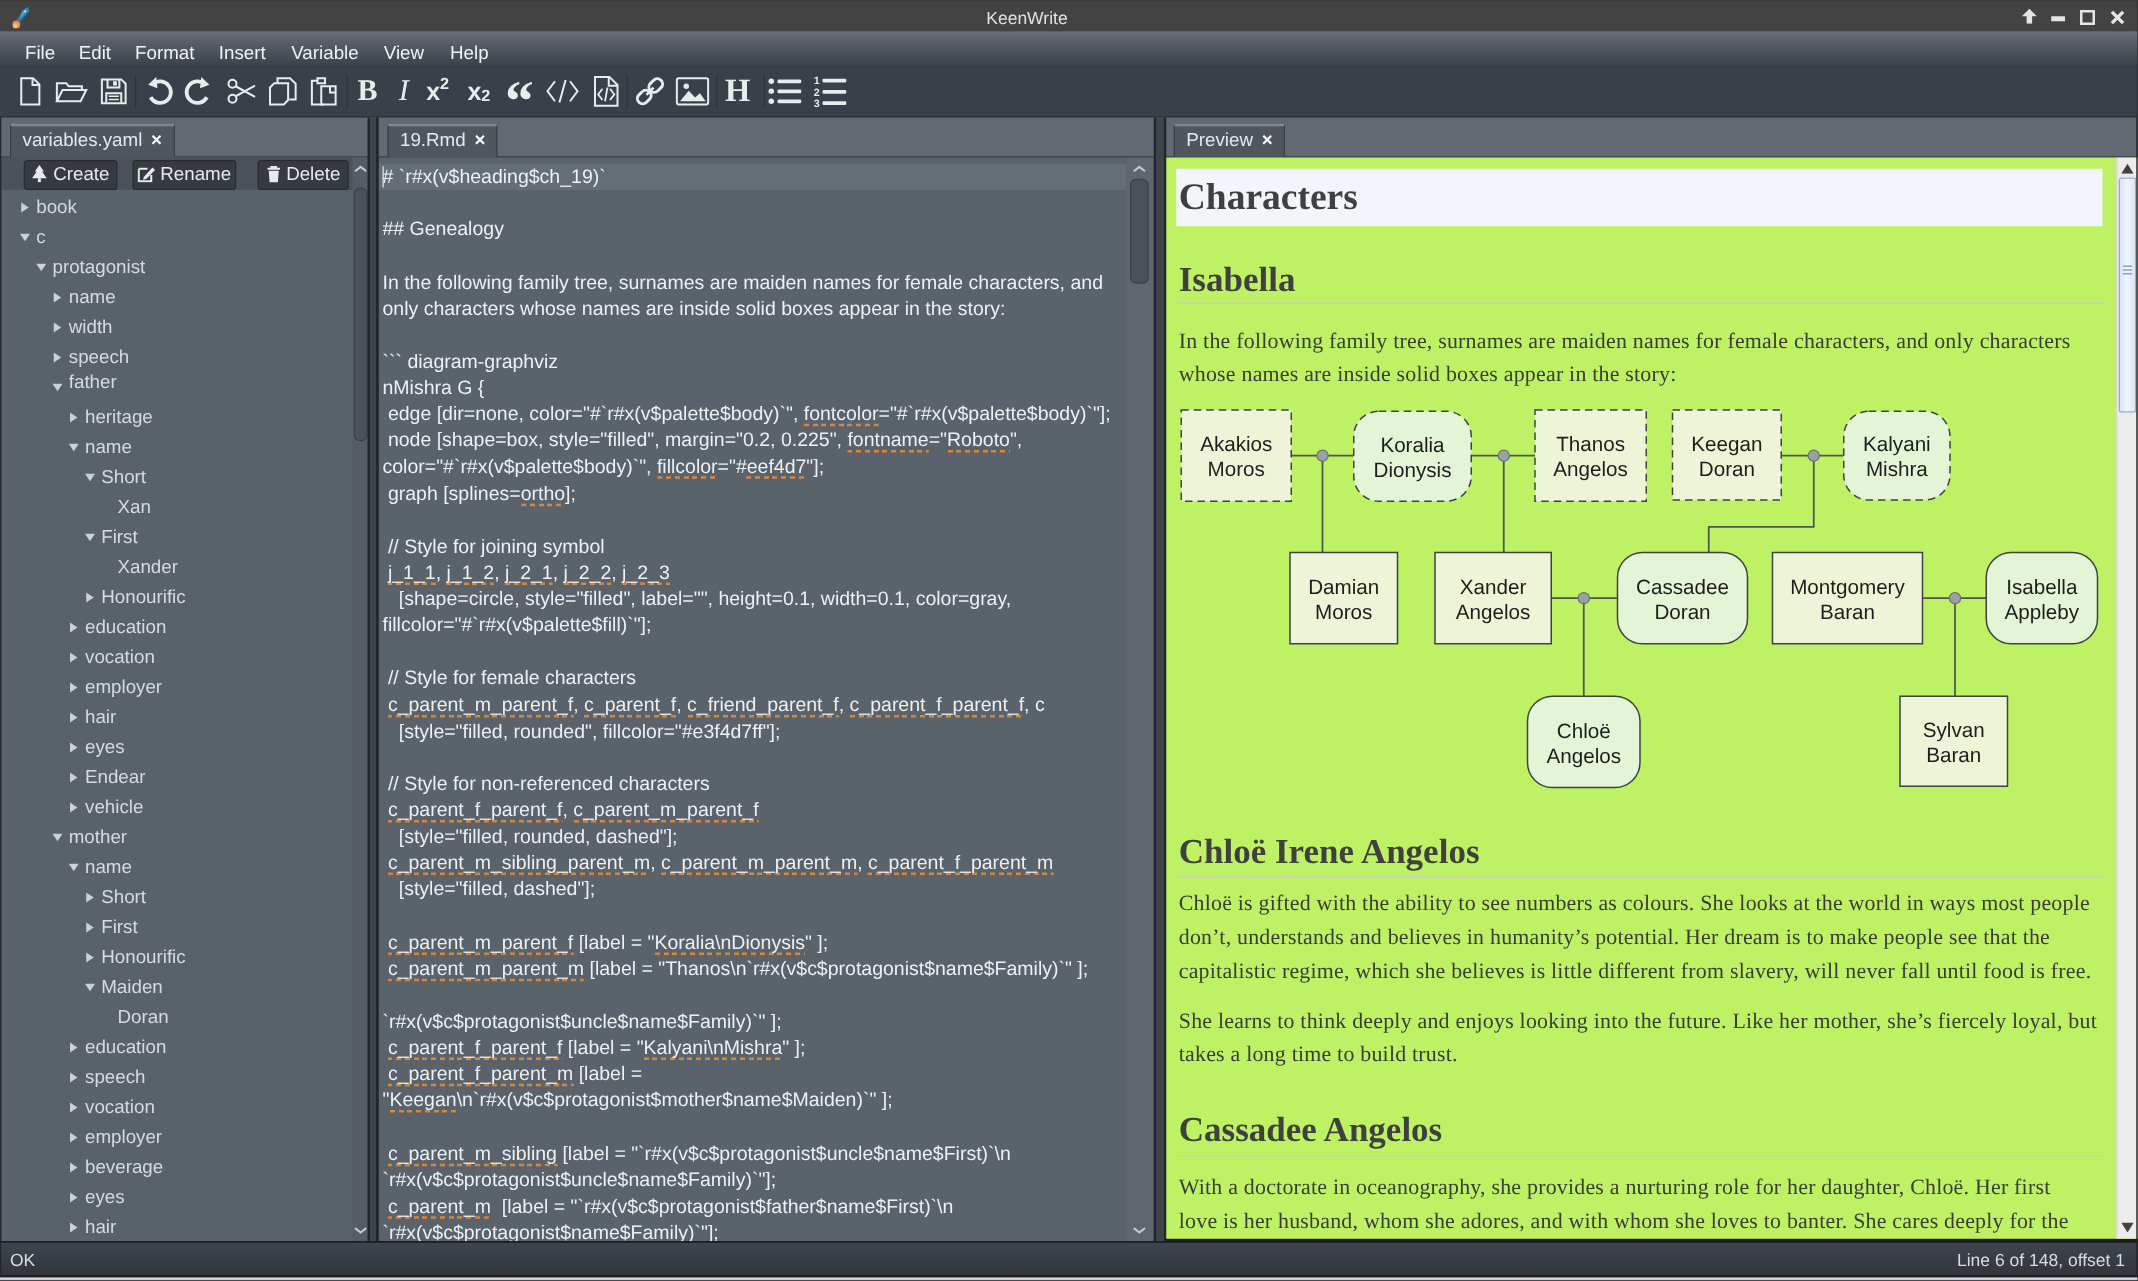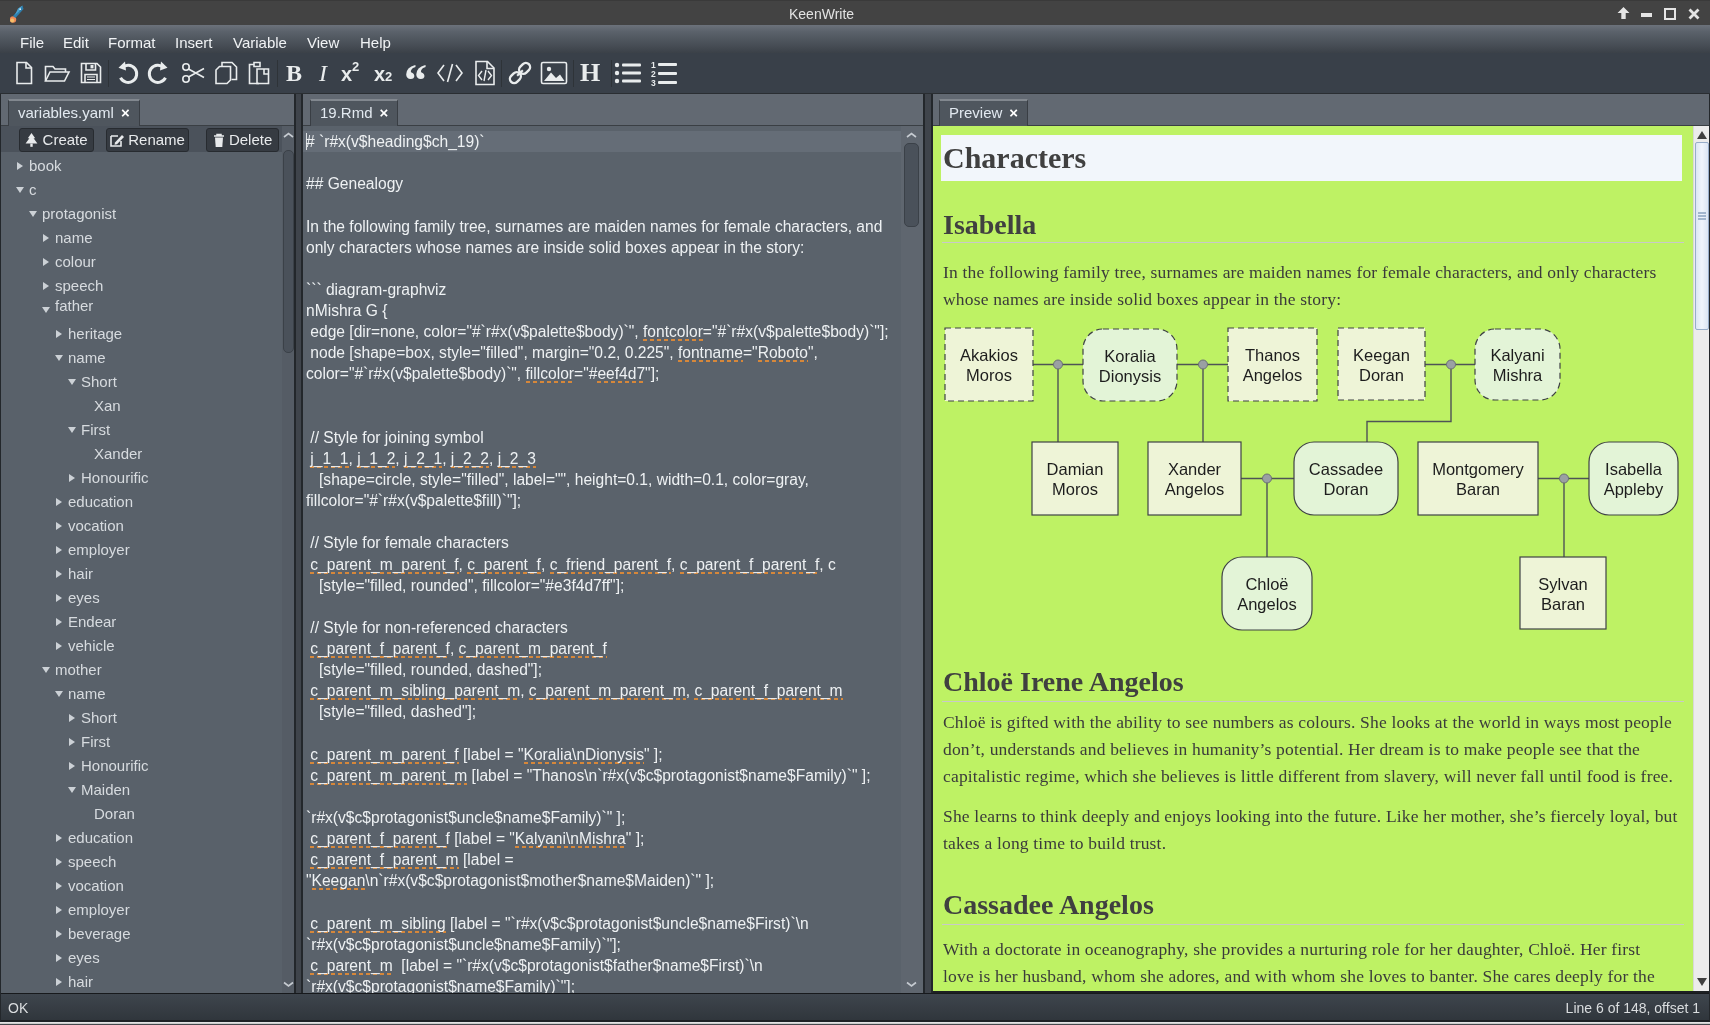--- a/index.html
+++ b/index.html
@@ -214,21 +214,21 @@
         <svg width="8" height="10" viewBox="0 0 8 10">
           <path d="M1 1 L7 5 L1 9 Z" fill="#ccd1d6"></path>
         </svg>
       </div>
       <div class="trow" style="left:54px;top:100px">name</div>
 <div class="tar" style="left:41px;top:124px">
         <svg width="8" height="10" viewBox="0 0 8 10">
           <path d="M1 1 L7 5 L1 9 Z" fill="#ccd1d6"></path>
         </svg>
       </div>
-      <div class="trow" style="left:54px;top:124px">colour</div>
+      <div class="trow" style="left:54px;top:124px">width</div>
 <div class="tar" style="left:41px;top:148px">
         <svg width="8" height="10" viewBox="0 0 8 10">
           <path d="M1 1 L7 5 L1 9 Z" fill="#ccd1d6"></path>
         </svg>
       </div>
       <div class="trow" style="left:54px;top:148px">speech</div>
 <div class="tar" style="left:40px;top:172px">
         <svg width="10" height="8" viewBox="0 0 10 8">
           <path d="M1 1 L9 1 L5 7 Z" fill="#ccd1d6"></path>
         </svg>
@@ -403,20 +403,21 @@
     <div style="position:absolute;left:0;top:0;width:598px;height:867px">
 <div class="eline" style="top:5px"># `r#x(v$heading$ch_19)`</div>
 <div class="eline" style="top:47px">## Genealogy</div>
 <div class="eline" style="top:90px">In the following family tree, surnames are maiden names for female characters, and</div>
 <div class="eline" style="top:111px">only characters whose names are inside solid boxes appear in the story:</div>
 <div class="eline" style="top:153px">``` diagram-graphviz</div>
 <div class="eline" style="top:174px">nMishra G {</div>
 <div class="eline" style="top:195px">&nbsp;edge [dir=none, color="#`r#x(v$palette$body)`", <span class="sp">fontcolor</span>="#`r#x(v$palette$body)`"];</div>
 <div class="eline" style="top:216px">&nbsp;node [shape=box, style="filled", margin="0.2, 0.225", <span class="sp">fontname</span>="<span class="sp">Roboto</span>",</div>
 <div class="eline" style="top:237px">color="#`r#x(v$palette$body)`", <span class="sp">fillcolor</span>="#<span class="sp">eef4d7</span>"];</div>
+<div class="eline" style="top:259px">&nbsp;graph [splines=<span class="sp">ortho</span>];</div>
 <div class="eline" style="top:301px">&nbsp;// Style for joining symbol</div>
 <div class="eline" style="top:322px">&nbsp;<span class="sp">j_1_1</span>, <span class="sp">j_1_2</span>, <span class="sp">j_2_1</span>, <span class="sp">j_2_2</span>, <span class="sp">j_2_3</span></div>
 <div class="eline" style="top:343px">&nbsp;&nbsp;&nbsp;[shape=circle, style="filled", label="", height=0.1, width=0.1, color=gray,</div>
 <div class="eline" style="top:364px">fillcolor="#`r#x(v$palette$fill)`"];</div>
 <div class="eline" style="top:406px">&nbsp;// Style for female characters</div>
 <div class="eline" style="top:428px">&nbsp;<span class="sp">c_parent_m_parent_f</span>, <span class="sp">c_parent_f</span>, <span class="sp">c_friend_parent_f</span>, <span class="sp">c_parent_f_parent_f</span>, c</div>
 <div class="eline" style="top:449px">&nbsp;&nbsp;&nbsp;[style="filled, rounded", fillcolor="#e3f4d7ff"];</div>
 <div class="eline" style="top:491px">&nbsp;// Style for non-referenced characters</div>
 <div class="eline" style="top:512px">&nbsp;<span class="sp">c_parent_f_parent_f</span>, <span class="sp">c_parent_m_parent_f</span></div>
 <div class="eline" style="top:533px">&nbsp;&nbsp;&nbsp;[style="filled, rounded, dashed"];</div>

